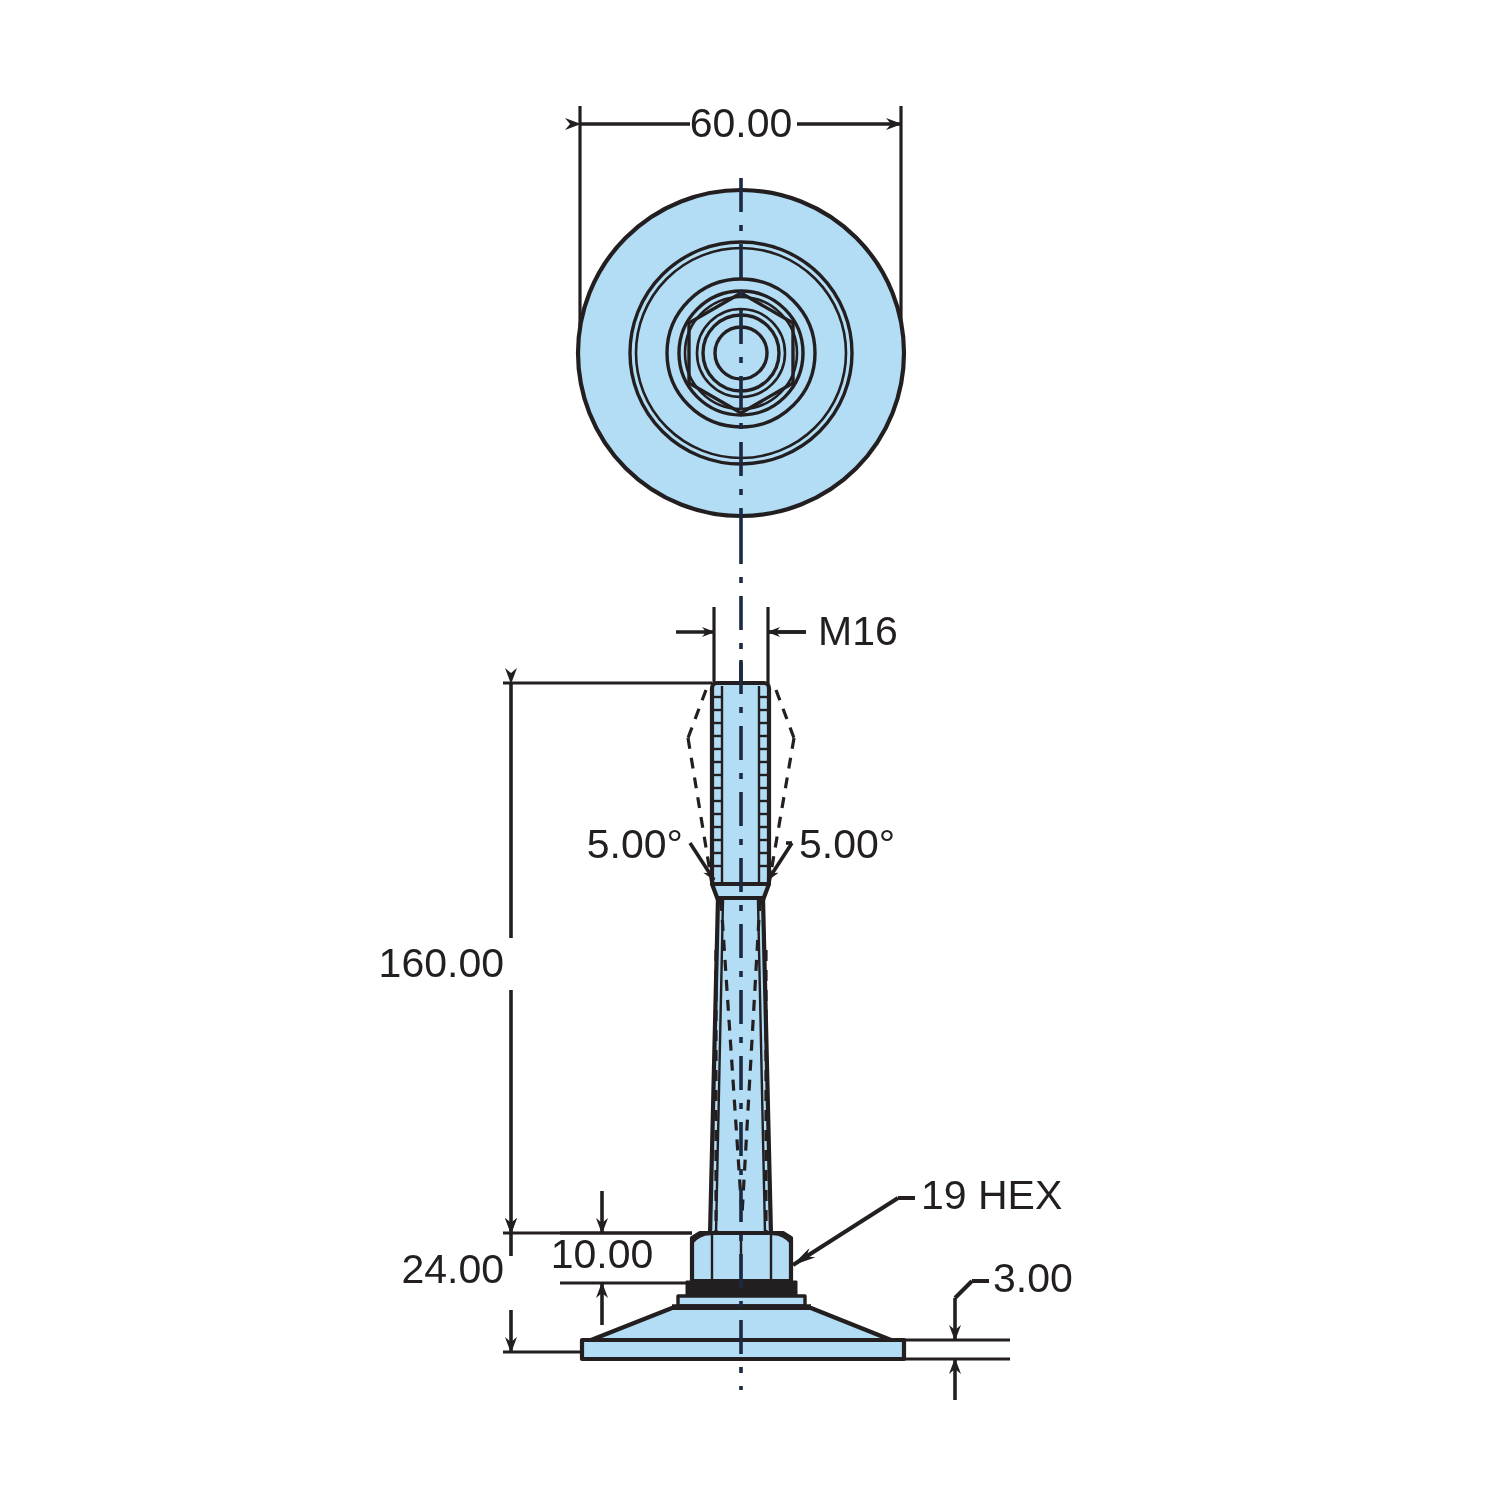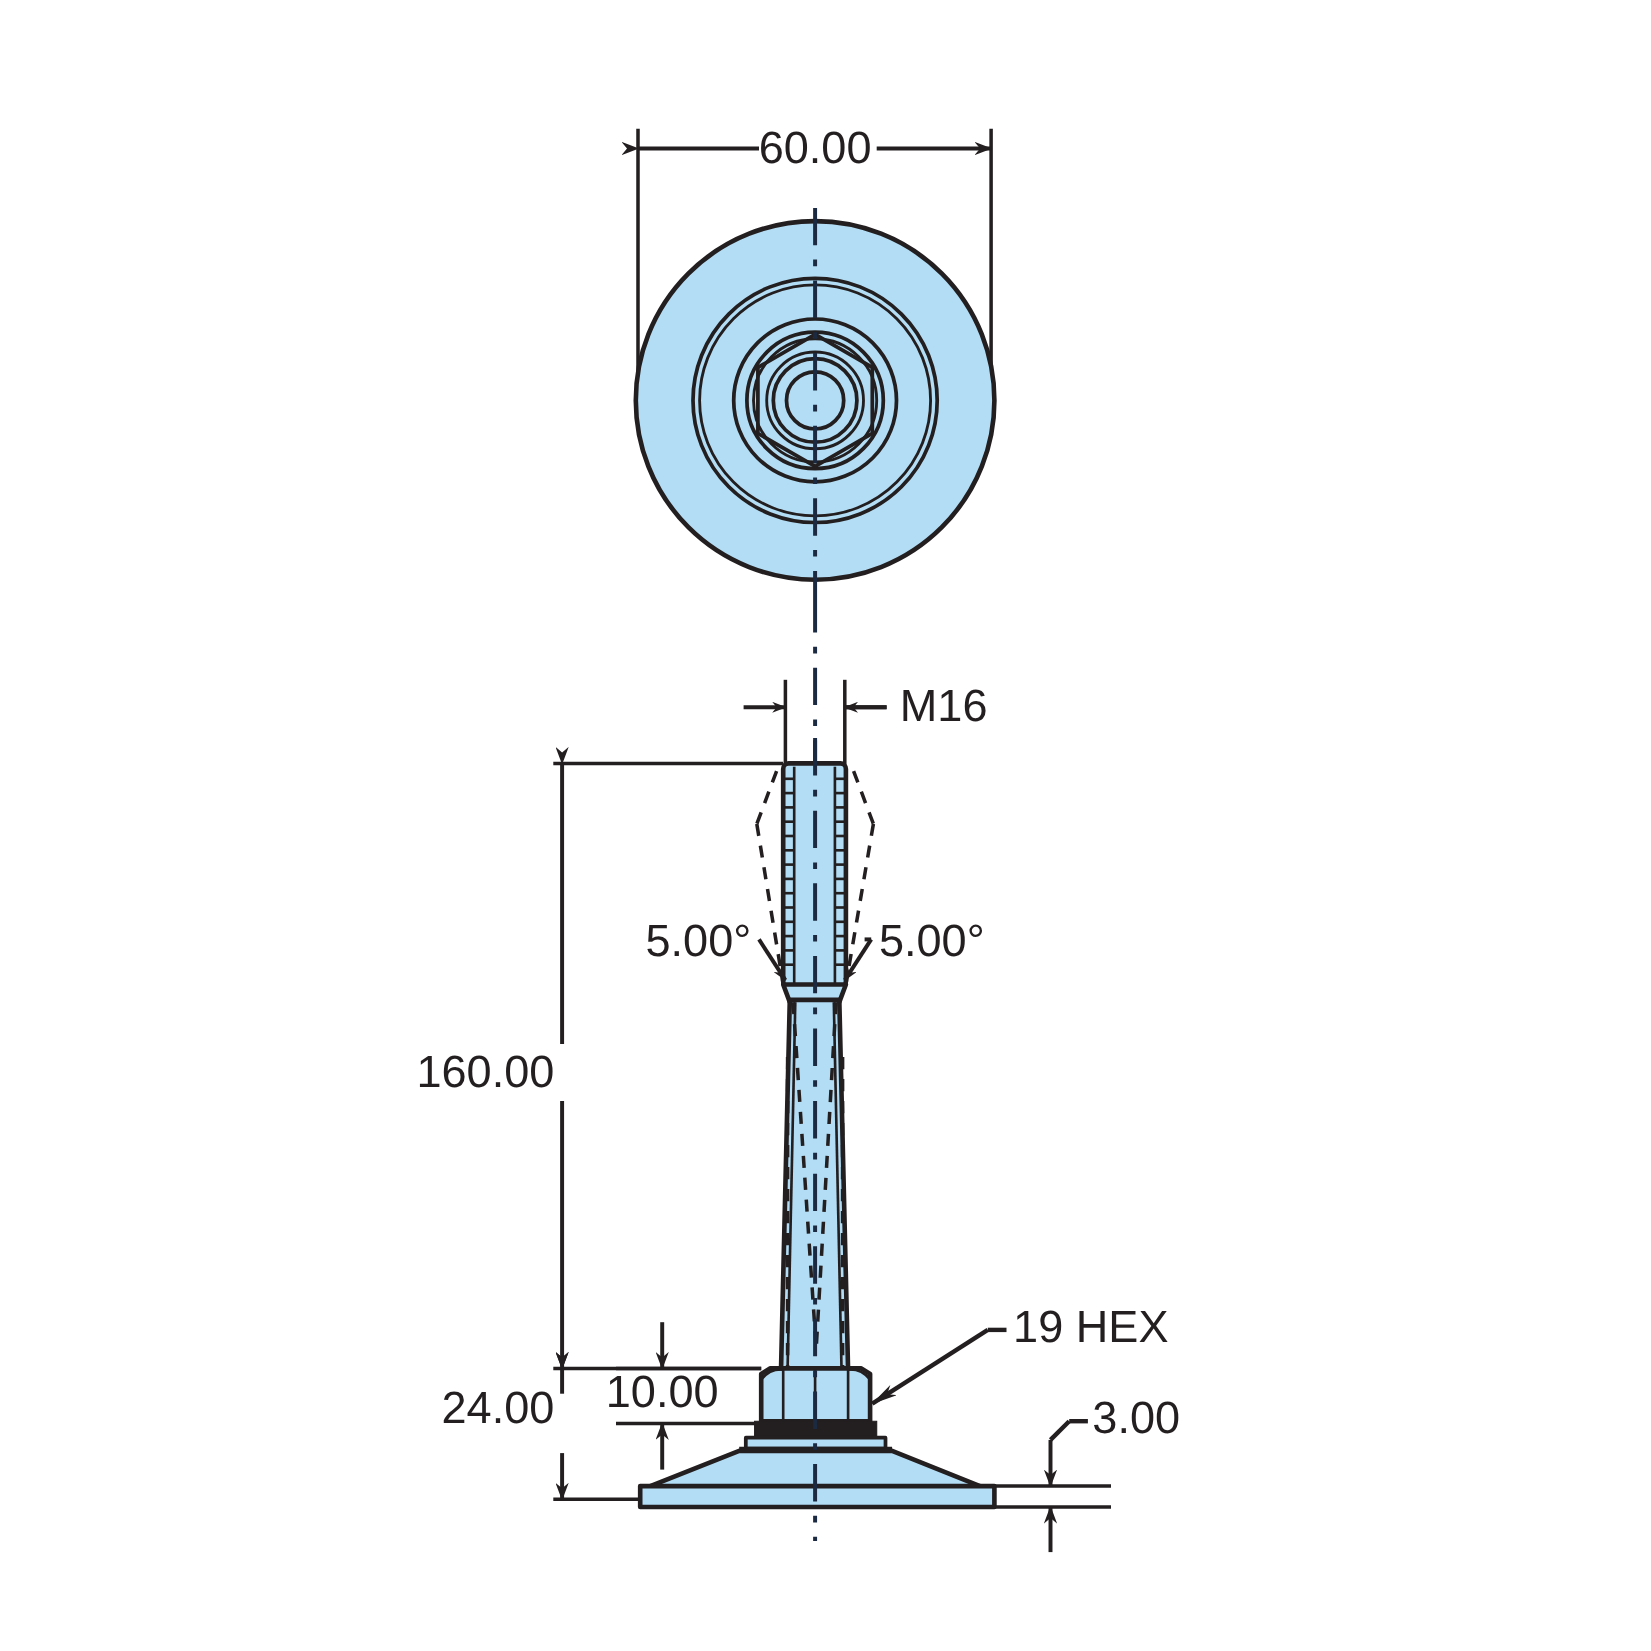--- a/index.html
+++ b/index.html
@@ -10,21 +10,21 @@
   }
   body {
     width: 1501px;
     height: 1501px;
     font-family: "Liberation Sans", sans-serif;
     overflow: hidden;
     position: relative;
   }
   #drawing-root {
     position: absolute;
-    top: 11px; left: 0;
+    top: 0; left: 0;
     width: 1501px;
     height: 1136px;
   }
   svg#cad {
     display: block;
     width: 1501px;
     height: 1501px;
     background: #ffffff;
   }
   .dim-text {

